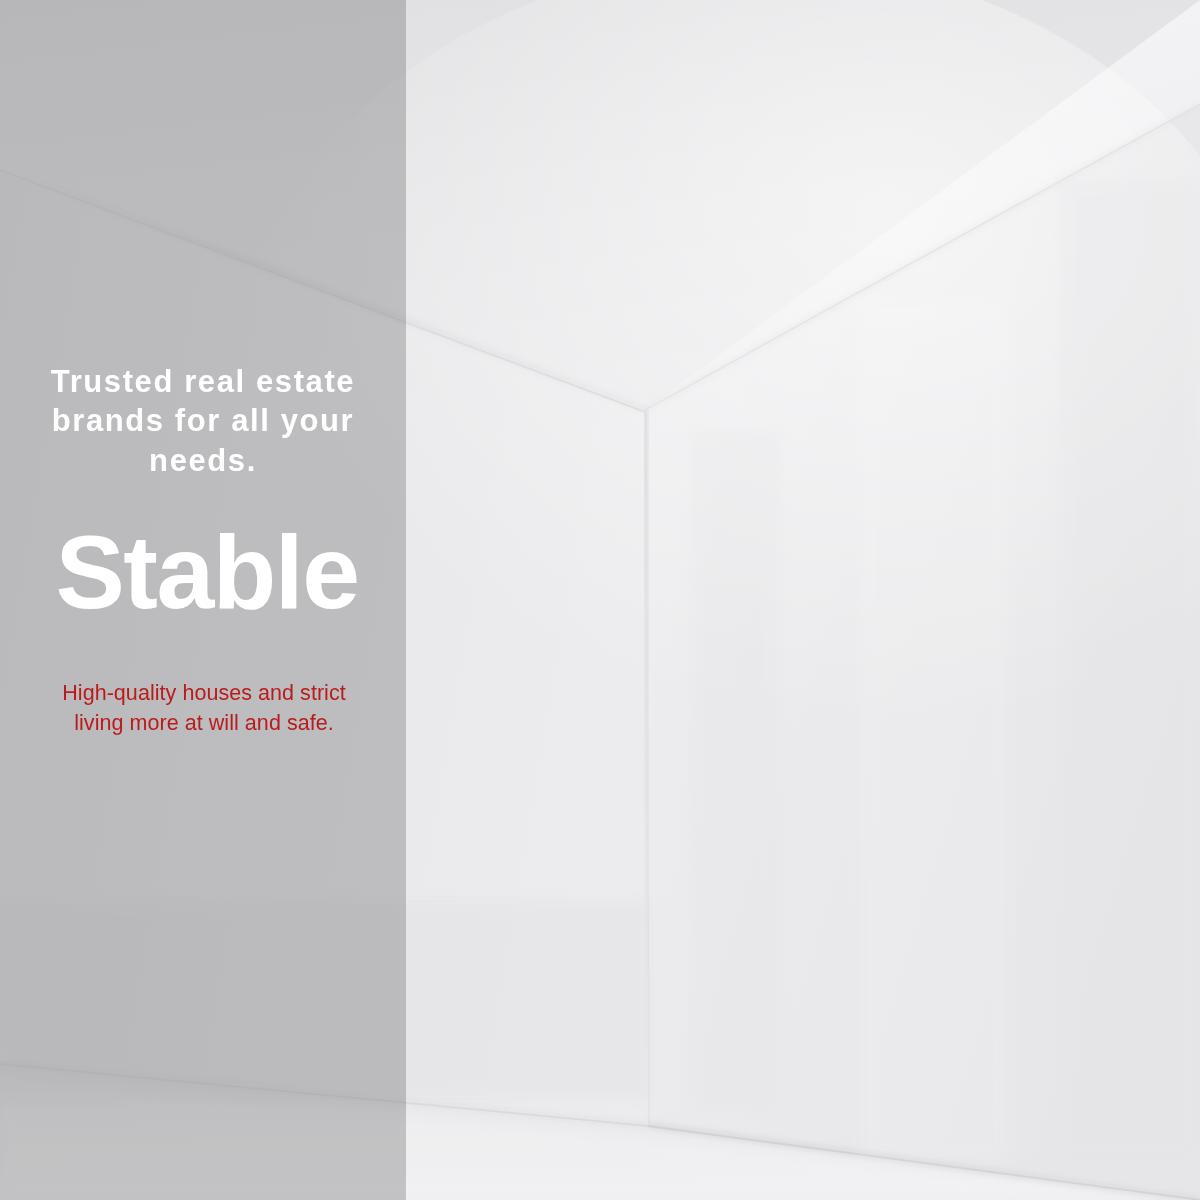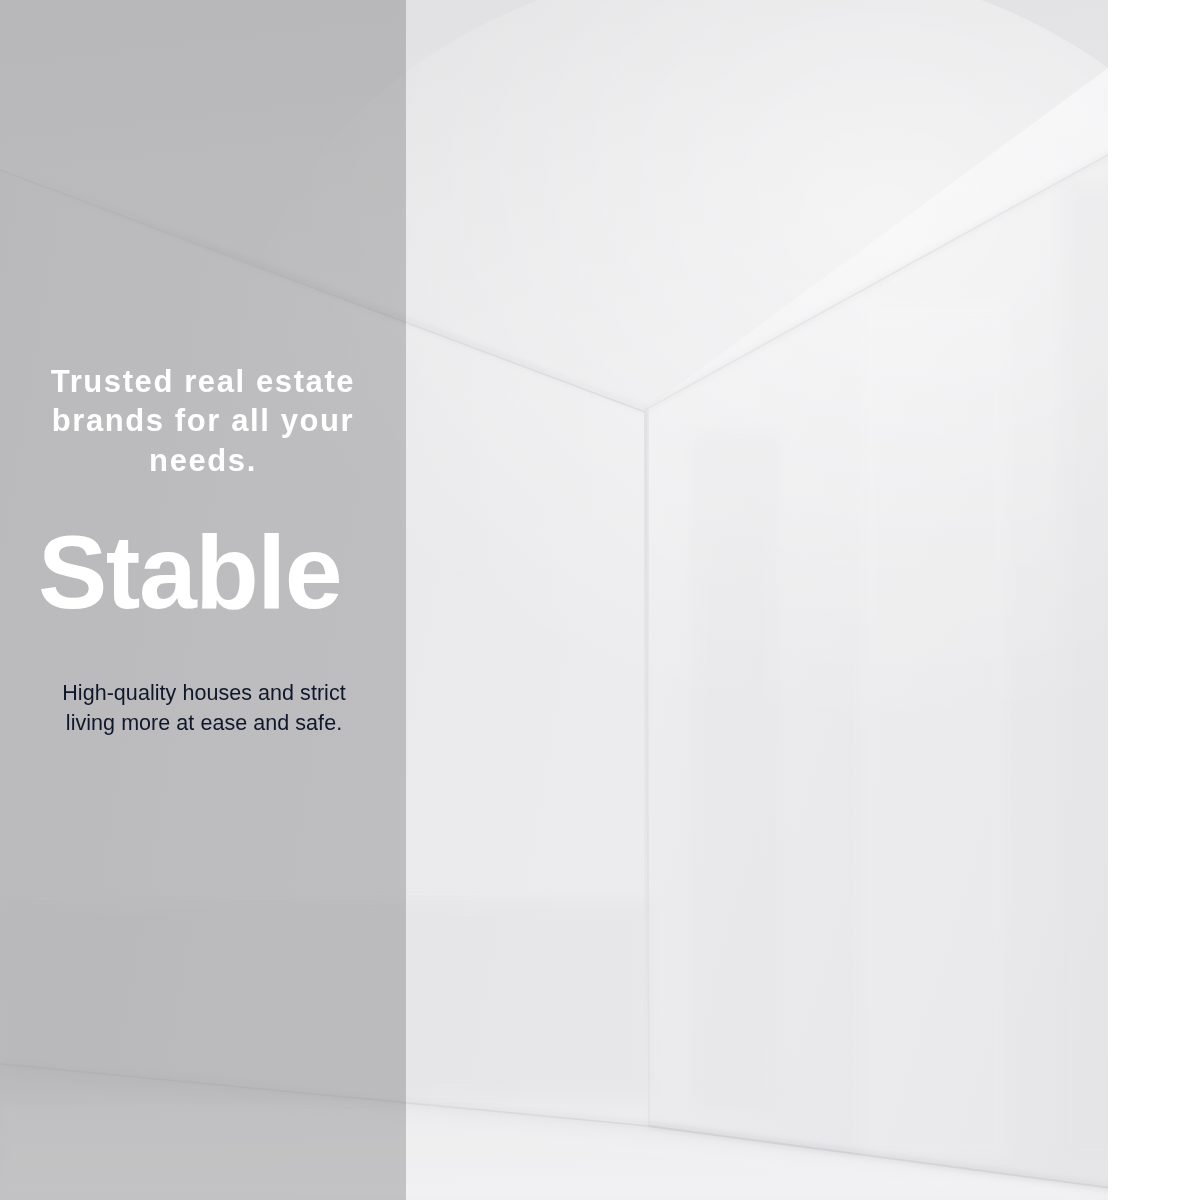--- a/index.html
+++ b/index.html
@@ -4,21 +4,21 @@
 <title>Stable Home</title>
 <style>
   html, body {
     margin: 0;
     padding: 0;
     background: #ffffff;
   }
 
   #poster {
     position: relative;
-    width: 1108px;
+    width: 1200px;
     height: 1200px;
     overflow: hidden;
     font-family: "Liberation Sans", sans-serif;
     background: #e9e9eb;
     -webkit-font-smoothing: antialiased;
   }
 
   
   .scene {
     position: absolute;
@@ -61,35 +61,35 @@
     font-weight: 700;
     line-height: 1.27;
     letter-spacing: 1.6px;
     text-rendering: optimizeLegibility;
   }
 
   .headline {
     margin: 0;
     padding-top: 44px;
     padding-left: 8px;
-    text-align: left;
+    text-align: center;
     color: #ffffff;
     font-size: 104px;
     font-weight: 700;
     line-height: 0.94;
     letter-spacing: -1.5px;
   }
   .headline .line { display: block; }
 
   .body-copy {
     margin: 0;
     padding-top: 56px;
     padding-left: 2px;
     text-align: center;
-    color: #0f172a;
+    color: #b91c1c;
     font-size: 21.5px;
     font-weight: 400;
     line-height: 1.41;
     letter-spacing: 0.05px;
   }
   .body-copy .line { display: block; }
 </style>
 </head>
 <body>
 
@@ -200,18 +200,18 @@
       <span class="line">estate brands for</span>
       <span class="line">all your needs.</span>
     </p>
 
     <h1 class="headline">
       <span class="line">Stable</span>
     </h1>
 
     <p class="body-copy">
       <span class="line">High-quality houses and strict</span>
-      <span class="line">living more at ease and safe.</span>
+      <span class="line">living more at will and safe.</span>
     </p>
 
   </div>
 
 </div>
 
 </body></html>

